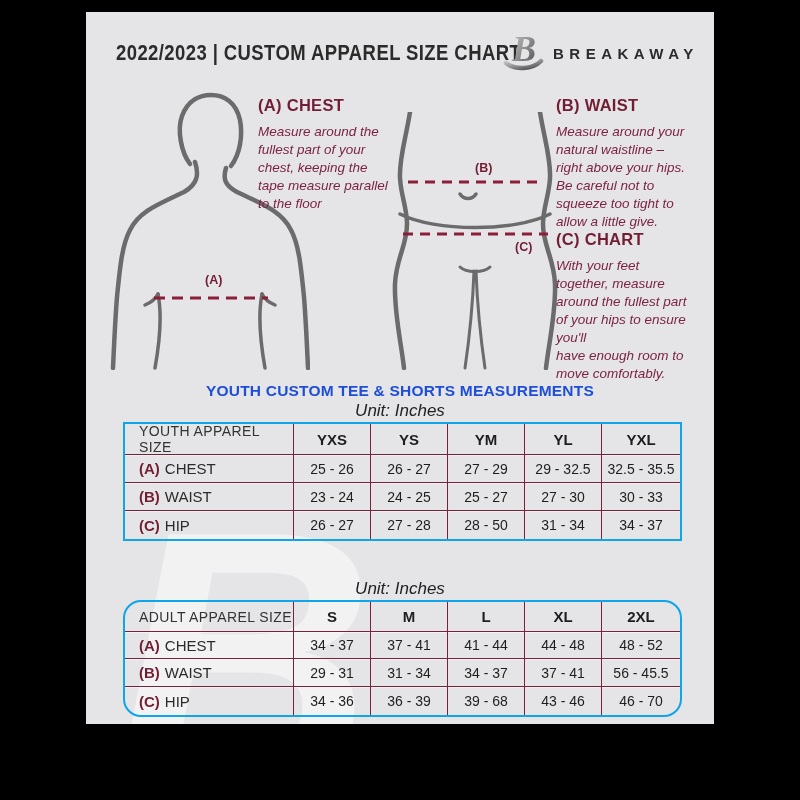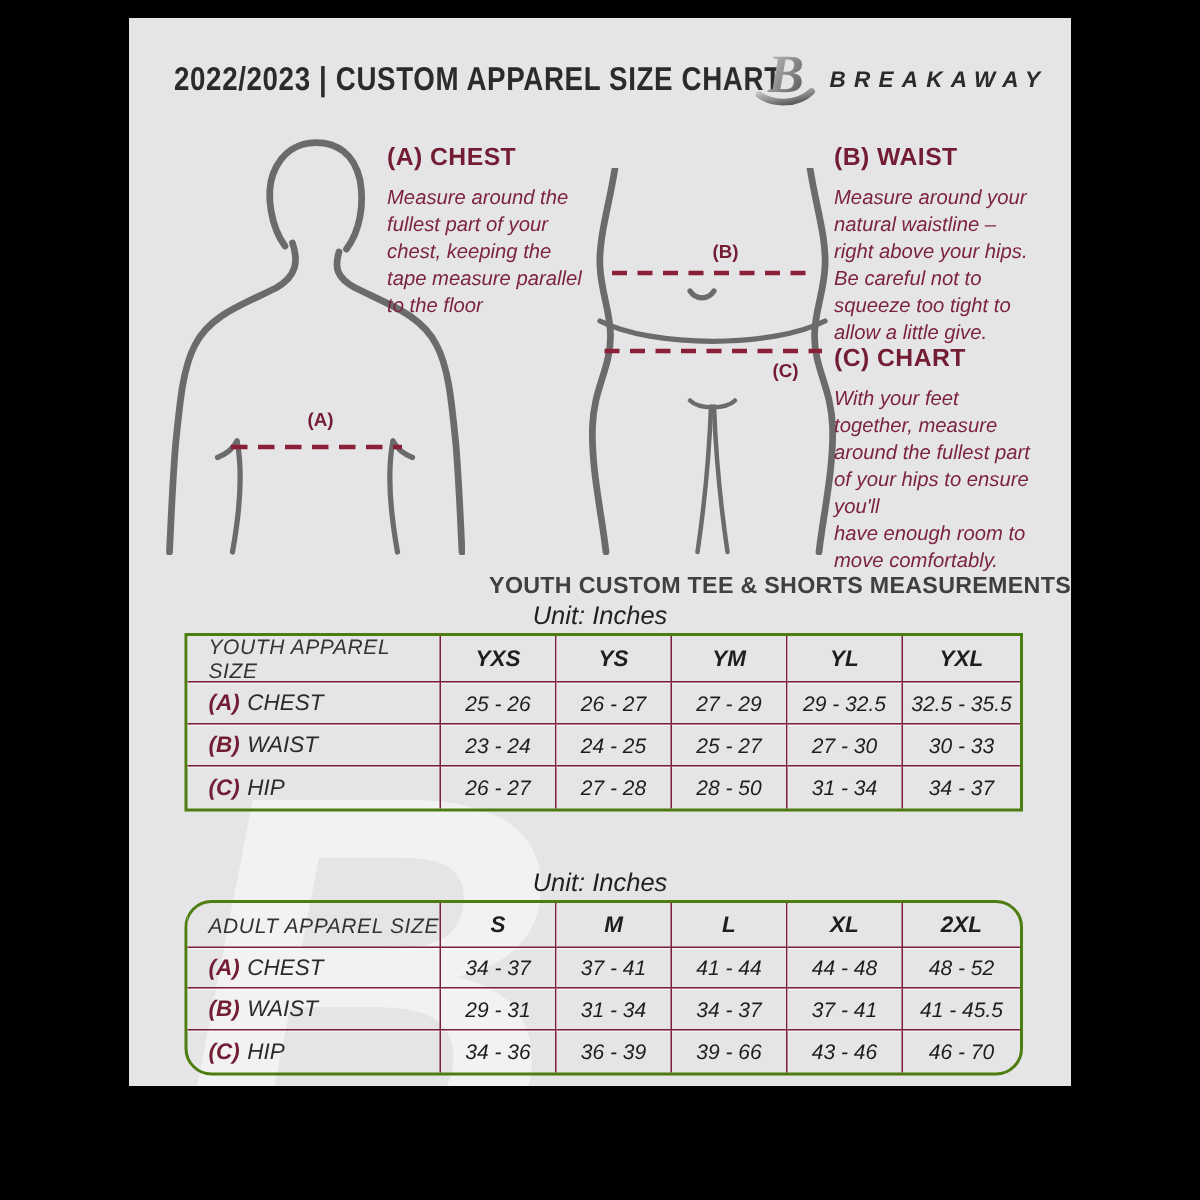--- a/index.html
+++ b/index.html
@@ -14,54 +14,54 @@
   
   .doc-title{
     position:absolute;left:30px;top:28px;
     font-size:22px;font-weight:700;color:#2b2b2b;letter-spacing:.5px;
     transform:scaleX(.84);transform-origin:left center;white-space:nowrap;
   }
   .brand-lockup{position:absolute;left:415px;top:14px;width:200px;height:50px;}
   .brand-mark{position:absolute;left:0;top:0;}
   .brand-name{
     position:absolute;left:52px;top:19px;font-size:15px;font-weight:700;
-    letter-spacing:5.5px;color:#2b2b2b;white-space:nowrap;font-style:italic;
+    letter-spacing:5.5px;color:#2b2b2b;white-space:nowrap;
   }
   
   .torso-diagram{position:absolute;left:24px;top:80px;}
   .lower-diagram{position:absolute;left:304px;top:100px;}
   .dash-label{
     position:absolute;font-size:12.5px;font-weight:700;color:#731d34;z-index:2;
   }
   
   .inst{position:absolute;z-index:2;}
   .inst-heading{font-size:16.5px;font-weight:800;color:#731d34;letter-spacing:.3px;margin:0 0 8px 0;}
   .inst-body{
     font-size:13.5px;font-style:italic;color:#7c2342;line-height:1.34;
     white-space:pre-line;margin:0;
   }
   .inst-chest{left:172px;top:84px;width:160px;}
   .inst-waist{left:470px;top:84px;width:168px;}
   .inst-hips{left:470px;top:218px;width:168px;}
   
   .section-title{
-    position:absolute;left:0;width:100%;text-align:right;
-    font-size:15.5px;font-weight:700;color:#404040;letter-spacing:.2px;z-index:2;
+    position:absolute;left:0;width:100%;text-align:center;
+    font-size:15.5px;font-weight:700;color:#1d4ed8;letter-spacing:.2px;z-index:2;
   }
   .section-unit{
     position:absolute;left:0;width:100%;text-align:center;
     font-size:17px;font-style:italic;color:#222;z-index:2;
   }
   .youth-title{top:370px;} .youth-unit{top:389px;}
   .adult-title{top:548px;} .adult-unit{top:567px;}
   
   .size-table{
     position:absolute;left:37px;width:555px;display:grid;
     grid-template-columns:169px 77px 77px 77px 77px 78px;
-    border:2px solid #4d7c0f;z-index:2;background:transparent;font-style:italic;
+    border:2px solid #0ea5e9;z-index:2;background:transparent;
   }
   .youth-table{top:410px;grid-template-rows:31px 28px 28px 28px;}
   .adult-table{top:588px;grid-template-rows:30px 27px 28px 28px;border-radius:18px;}
   .size-table > div{
     border-right:1.5px solid #7b2038;border-bottom:1.8px solid #7b2038;
     display:flex;align-items:center;justify-content:center;
     box-shadow:0 1px 0 rgba(255,255,255,.55);
   }
   .size-table > div:nth-child(6n){border-right:none;text-align:center;}
   .size-table > div:nth-last-child(-n+6){border-bottom:none;box-shadow:none;}
@@ -226,27 +226,27 @@
     <div class="cell-value">48 - 52</div>
 
     <div class="cell-rowlabel">
       <span class="key">(B)</span>
       <span>WAIST</span>
     </div>
     <div class="cell-value">29 - 31</div>
     <div class="cell-value">31 - 34</div>
     <div class="cell-value">34 - 37</div>
     <div class="cell-value">37 - 41</div>
-    <div class="cell-value">41 - 45.5</div>
+    <div class="cell-value">56 - 45.5</div>
 
     <div class="cell-rowlabel">
       <span class="key">(C)</span>
       <span>HIP</span>
     </div>
     <div class="cell-value">34 - 36</div>
     <div class="cell-value">36 - 39</div>
-    <div class="cell-value">39 - 66</div>
+    <div class="cell-value">39 - 68</div>
     <div class="cell-value">43 - 46</div>
     <div class="cell-value">46 - 70</div>
   </div>
 
   <div class="footer-bar"></div>
 </div>
 
 </body></html>

